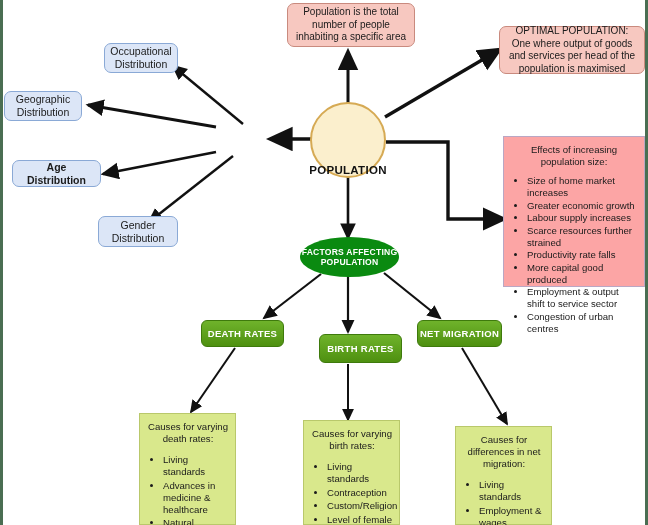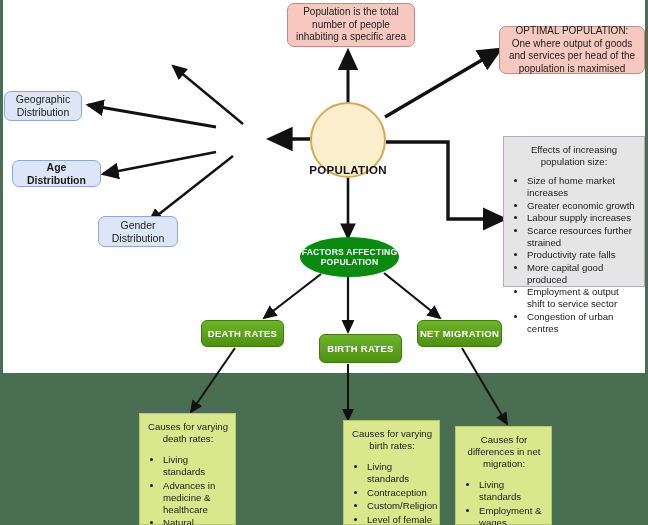--- a/index.html
+++ b/index.html
@@ -13,21 +13,21 @@
     height: 525px;
     background: #4a6e52;
     overflow: hidden;
     font-family: "Liberation Sans", sans-serif;
   }
   #diagram-surface {
     position: absolute;
     left: 3px;
     top: 0px;
     width: 642px;
-    height: 373px;
+    height: 525px;
     background: #ffffff;
   }
   svg.edges {
     position: absolute;
     left: 0; top: 0;
     width: 642px;
     height: 525px;
     pointer-events: none;
   }
   .node {
@@ -57,21 +57,21 @@
     font-size: 10px;
     line-height: 12.5px;
     text-align: center;
     display: flex;
     align-items: center;
     justify-content: center;
     padding: 3px 5px;
   }
   
   .lavender-box {
-    background: #e5e5e5;
+    background: #fca5a5;
     border: 1px solid #b9a7c4;
     color: #1b1b1b;
     font-size: 9.6px;
     line-height: 12px;
     padding: 7px 6px 6px 6px;
   }
   .lavender-box .bt {
     text-align: center;
     margin-bottom: 7px;
   }
@@ -213,20 +213,23 @@
         <li>Employment &amp; output shift to service sector</li>
         <li>Congestion of urban centres</li>
       </ul>
     </div>
 
     <div class="node circle-center" style="left:307px; top:102px; width:76px; height:76px;">
       <span>POPULATION</span>
     </div>
 
 
+    <div class="node blue-box" style="left:101px; top:43px; width:74px; height:30px;">
+      <span>Occupational Distribution</span>
+    </div>
 
     <div class="node blue-box" style="left:1px; top:91px; width:78px; height:30px;">
       <span>Geographic Distribution</span>
     </div>
 
     <div class="node blue-box" style="left:9px; top:160px; width:89px; height:27px;font-weight:bold;">
       <span>Age Distribution</span>
     </div>
 
     <div class="node blue-box" style="left:95px; top:216px; width:80px; height:31px;text-align:center;">
@@ -251,21 +254,21 @@
 
     <div class="node lime-box" style="left:136px; top:413px; width:97px; height:112px;">
       <div class="bt">Causes for varying death rates:</div>
       <ul>
         <li>Living standards</li>
         <li>Advances in medicine &amp; healthcare</li>
         <li>Natural disasters and war</li>
       </ul>
     </div>
 
-    <div class="node lime-box" style="left:300px; top:420px; width:97px; height:105px;margin-left:40px;">
+    <div class="node lime-box" style="left:300px; top:420px; width:97px; height:105px;">
       <div class="bt">Causes for varying birth rates:</div>
       <ul>
         <li>Living standards</li>
         <li>Contraception</li>
         <li>Custom/Religion</li>
         <li>Level of female employment</li>
 
       </ul>
     </div>
 

